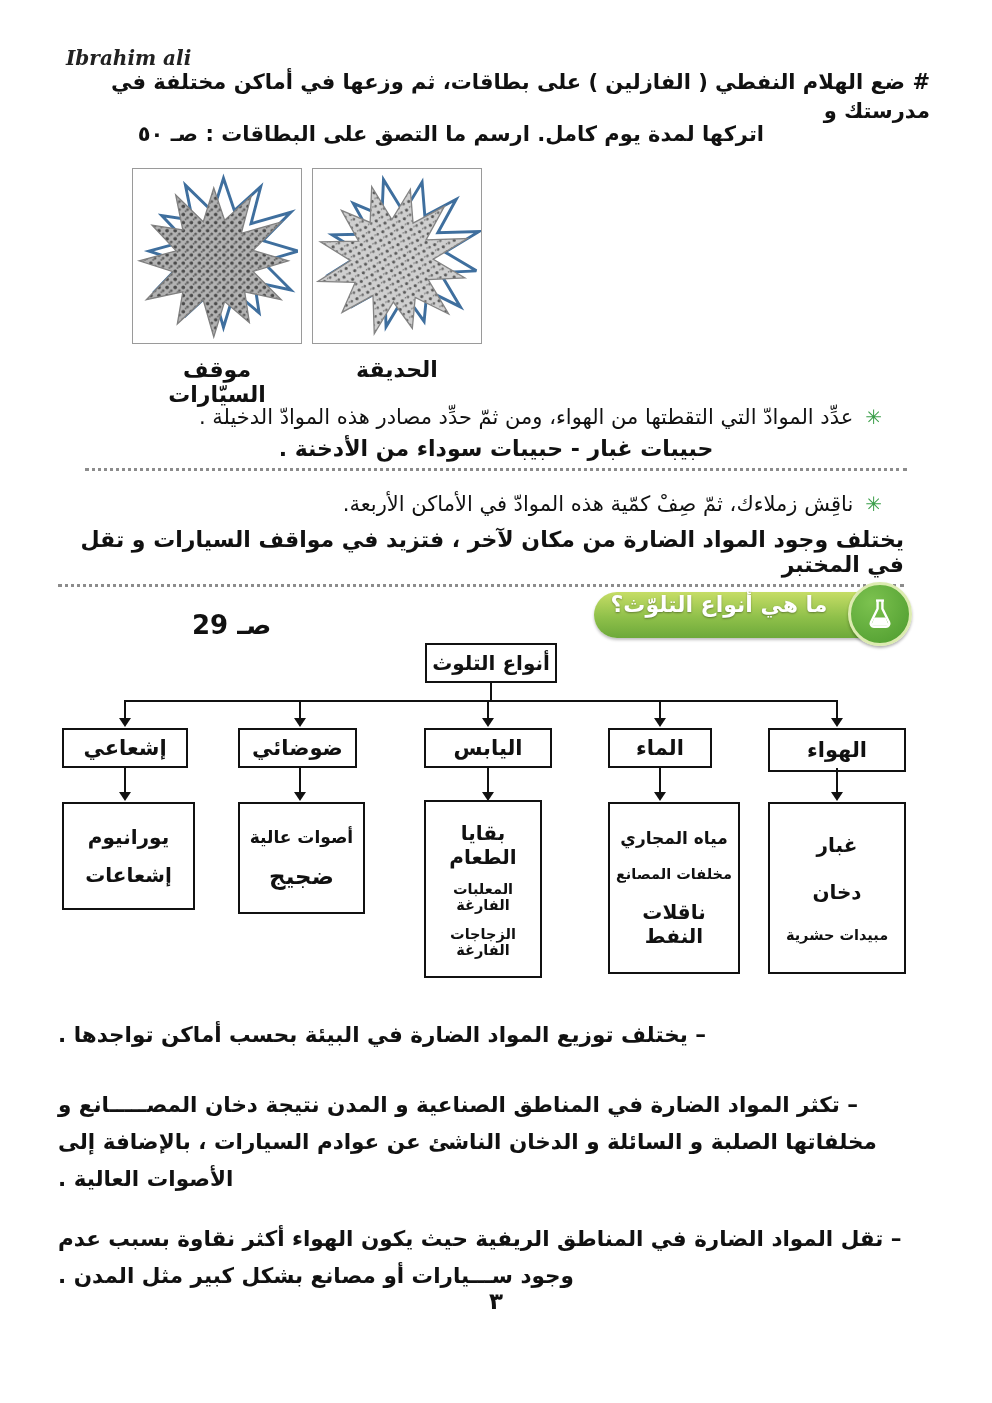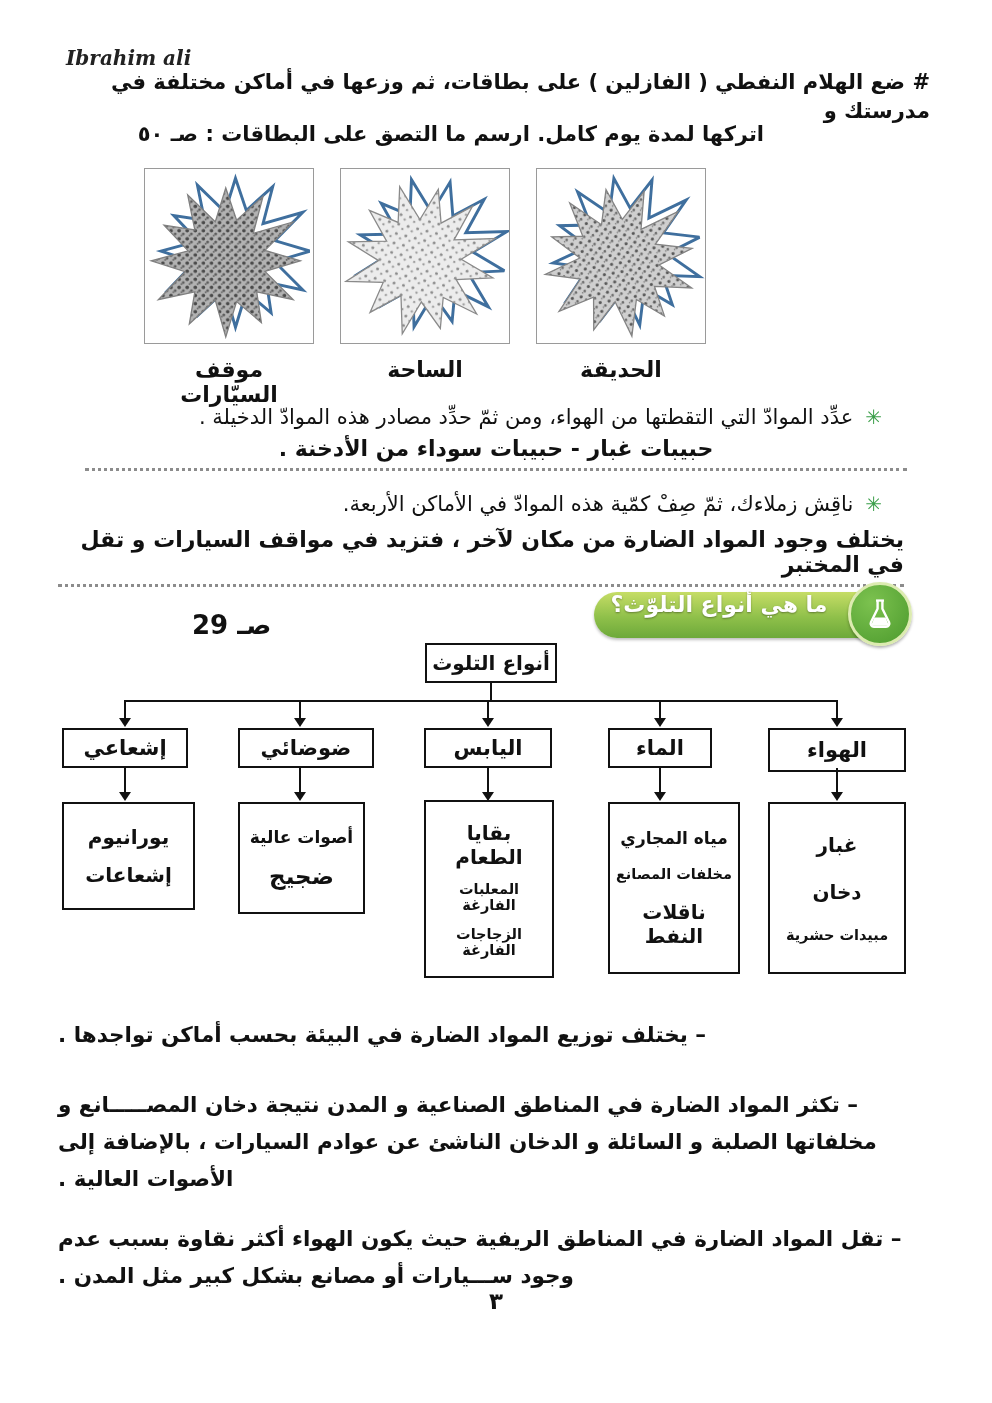--- a/index.html
+++ b/index.html
@@ -10,21 +10,21 @@
   }
   .signature {
     position:absolute; left:66px; top:46px;
     font-family:"DejaVu Serif","Liberation Serif",serif;
     font-style:italic; font-weight:700; font-size:20px; color:#222;
   }
   .instr { position:absolute; font-weight:800; font-size:21px; text-align:right; line-height:1.4; }
   .instr1 { top:68px; left:55px; right:62px; }
   .instr2 { top:120px; left:55px; right:228px; }
 
-  .cards-row { position:absolute; top:168px; left:144px; display:flex; gap:26px; }
+  .cards-row { position:absolute; top:168px; left:132px; display:flex; gap:10px; }
   .card { width:170px; }
   .card-box { width:170px; height:176px; border:1px solid #9a9a9a; background:#fff;
               display:flex; align-items:center; justify-content:center; overflow:hidden; }
   .card-box svg { width:162px; height:168px; }
   .card:nth-child(2) .card-box svg { transform:rotate(14deg); }
   .card:nth-child(3) .card-box svg { transform:rotate(-10deg); }
   .card:nth-child(4) .card-box svg { transform:rotate(7deg); }
   .card-label { margin-top:13px; text-align:center; font-weight:800; font-size:22px; }
 
   .q-line { position:absolute; right:110px; left:130px; display:flex; gap:12px;
@@ -119,29 +119,20 @@
           <use href="#starShape" xlink:href="#starShape" fill="none" stroke="#3f6f9e" stroke-width="1.8" transform="translate(4,-3)"></use>
           <use href="#starShape" xlink:href="#starShape" fill="url(#spk-dense)" stroke="#808080" stroke-width="0.8" transform="translate(-2,3)"></use>
         </svg>
       </div>
       <div class="card-label" dir="rtl">موقف السيّارات</div>
     </div>
     <div class="card">
       <div class="card-box">
         <svg viewBox="0 0 100 100">
           <use href="#starShape" xlink:href="#starShape" fill="none" stroke="#3f6f9e" stroke-width="1.8" transform="translate(4,-3)"></use>
-          <use href="#starShape" xlink:href="#starShape" fill="url(#spk-medium)" stroke="#8a8a8a" stroke-width="0.8" transform="translate(-2,3)"></use>
-        </svg>
-      </div>
-      <div class="card-label" dir="rtl">الساحة</div>
-    </div>
-    <div class="card">
-      <div class="card-box">
-        <svg viewBox="0 0 100 100">
-          <use href="#starShape" xlink:href="#starShape" fill="none" stroke="#3f6f9e" stroke-width="1.8" transform="translate(4,-3)"></use>
           <use href="#starShape" xlink:href="#starShape" fill="url(#spk-medheavy)" stroke="#848484" stroke-width="0.8" transform="translate(-2,3)"></use>
         </svg>
       </div>
       <div class="card-label" dir="rtl">الحديقة</div>
     </div>
   </div>
 
   <div class="q-line" dir="rtl" style="top:403px">
     <span class="q-marker">✳</span>
     <span class="q-text">عدِّد الموادّ التي التقطتها من الهواء، ومن ثمّ حدِّد مصادر هذه الموادّ الدخيلة .</span>
@@ -177,21 +168,21 @@
     <div class="vline" style="left:299px;top:60px;height:20px"></div>
     <div class="arr" style="left:294px;top:78px"></div>
     <div class="vline" style="left:487px;top:60px;height:20px"></div>
     <div class="arr" style="left:482px;top:78px"></div>
     <div class="vline" style="left:659px;top:60px;height:20px"></div>
     <div class="arr" style="left:654px;top:78px"></div>
     <div class="vline" style="left:836px;top:60px;height:20px"></div>
     <div class="arr" style="left:831px;top:78px"></div>
 
     <div class="fbox fcat" dir="rtl" style="left:62px;top:88px;width:126px;height:40px">إشعاعي</div>
-    <div class="fbox fcat" dir="rtl" style="left:238px;top:88px;width:136px;height:40px">ضوضائي</div>
+    <div class="fbox fcat" dir="rtl" style="left:238px;top:88px;width:119px;height:40px">ضوضائي</div>
     <div class="fbox fcat" dir="rtl" style="left:424px;top:88px;width:128px;height:40px">اليابس</div>
     <div class="fbox fcat" dir="rtl" style="left:608px;top:88px;width:104px;height:40px">الماء</div>
     <div class="fbox fcat" dir="rtl" style="left:768px;top:88px;width:138px;height:44px">الهواء</div>
 
     <div class="vline" style="left:124px;top:128px;height:26px"></div>
     <div class="arr" style="left:119px;top:152px"></div>
     <div class="vline" style="left:299px;top:128px;height:26px"></div>
     <div class="arr" style="left:294px;top:152px"></div>
     <div class="vline" style="left:487px;top:128px;height:26px"></div>
     <div class="arr" style="left:482px;top:152px"></div>
@@ -201,21 +192,21 @@
     <div class="arr" style="left:831px;top:152px"></div>
 
     <div class="fbox fdetail" dir="rtl" style="left:238px;top:162px;width:127px;height:112px">
       <span class="item-md">أصوات عالية</span>
       <span class="item-xl">ضجيج</span>
     </div>
     <div class="fbox fdetail" dir="rtl" style="left:62px;top:162px;width:133px;height:108px">
       <span class="item-lg">يورانيوم</span>
       <span class="item-lg">إشعاعات</span>
     </div>
-    <div class="fbox fdetail" dir="rtl" style="left:424px;top:160px;width:130px;height:178px">
+    <div class="fbox fdetail" dir="rtl" style="left:424px;top:160px;width:118px;height:178px">
       <span class="item-lg">بقايا الطعام</span>
       <span class="item-sm">المعلبات الفارغة</span>
       <span class="item-sm">الزجاجات الفارغة</span>
     </div>
     <div class="fbox fdetail" dir="rtl" style="left:608px;top:162px;width:132px;height:172px">
       <span class="item-md">مياه المجاري</span>
       <span class="item-sm">مخلفات المصانع</span>
       <span class="item-lg">ناقلات النفط</span>
     </div>
     <div class="fbox fdetail" dir="rtl" style="left:768px;top:162px;width:138px;height:172px">

